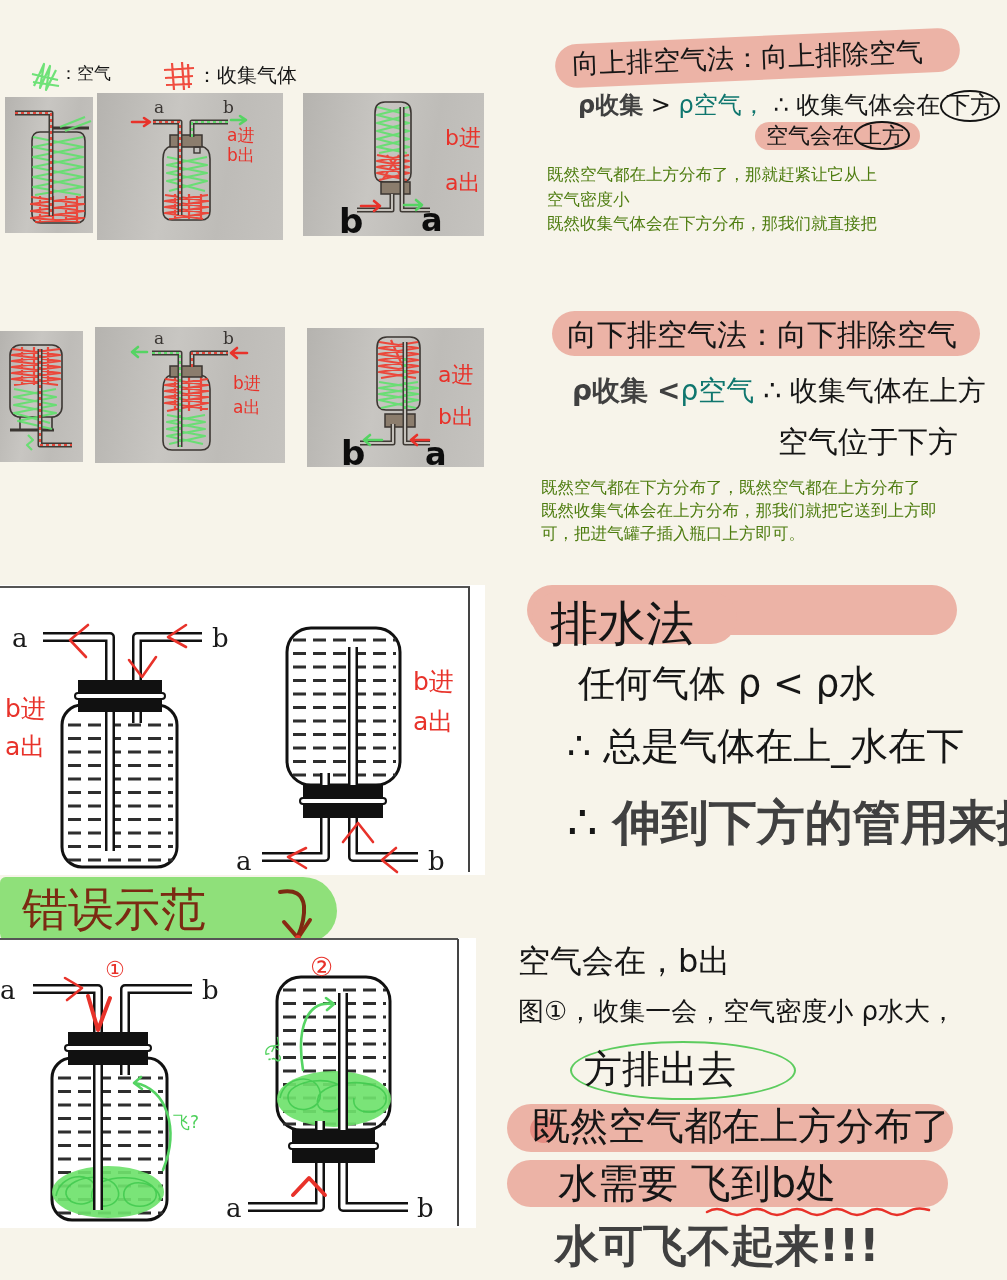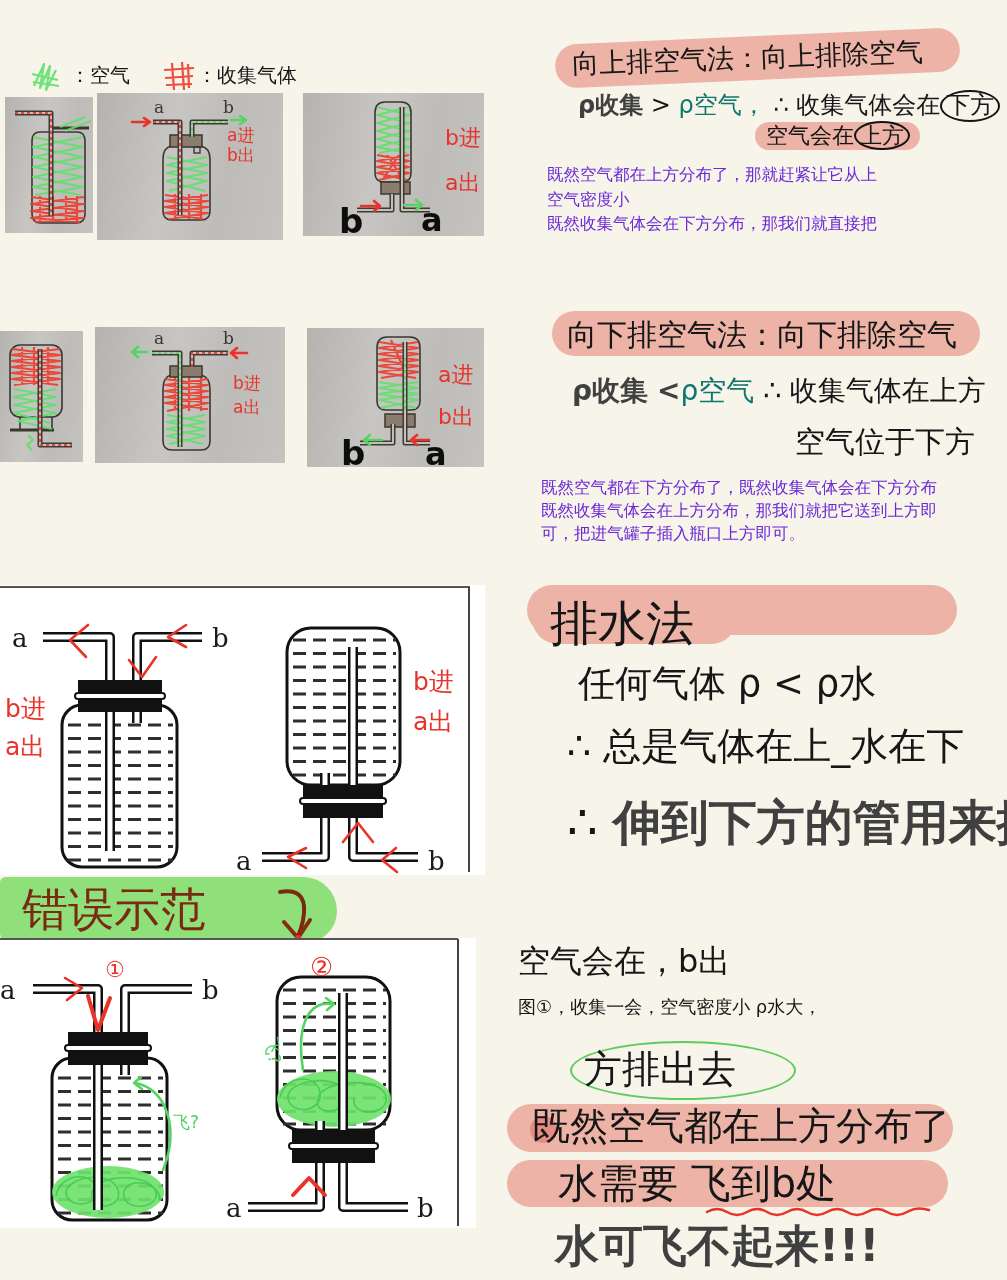--- a/index.html
+++ b/index.html
@@ -6,21 +6,21 @@
   .page{position:relative;width:1007px;height:1280px;overflow:hidden;background:#f7f4ea;font-family:"DejaVu Sans",sans-serif;}
   .photo{position:absolute;overflow:hidden;background:linear-gradient(100deg,#b5b3af 0%,#c8c6c2 40%,#bebcb8 68%,#c5c3bf 100%);}
   .photo svg{position:absolute;left:0;top:0;}
   .panel{position:absolute;background:#ffffff;}
   .panel svg{position:absolute;left:0;top:0;}
   .hl{position:absolute;background:#ecb3a6;border-radius:24px;}
   .hw{position:absolute;white-space:nowrap;color:#161616;line-height:1.1;}
   .red{color:#404040;font-weight:bold;}
   .green{color:#0f766e;}
   .circ{display:inline-block;border:2px solid #141414;border-radius:50%;padding:0 4px;line-height:1.15;}
-  .typed{position:absolute;font-size:16.5px;line-height:24.5px;color:#6d28d9;white-space:nowrap;}
+  .typed{position:absolute;font-size:16.5px;line-height:24.5px;color:#4d7c0f;white-space:nowrap;}
   
   .pbottle{fill:none;stroke:#3b3632;stroke-width:1.6;}
   .ptube-o{fill:none;stroke:#3f3a35;stroke-width:5;stroke-linejoin:round;}
   .ptube-i{fill:none;stroke:#c3c0ba;stroke-width:2;stroke-linejoin:round;}
   .ptube-r{fill:none;stroke:#e0463a;stroke-width:2;stroke-dasharray:3 3;}
   .ptube-g{fill:none;stroke:#5fd86a;stroke-width:2;stroke-dasharray:3 3;}
   .hatch-g{fill:none;stroke:#5fe06c;stroke-width:2.2;stroke-linejoin:round;opacity:.9;}
   .hatch-r{fill:none;stroke:#ee3a2c;stroke-width:2.2;stroke-linejoin:round;opacity:.9;}
   .pen-r{fill:none;stroke:#e8322a;stroke-width:2.6;stroke-linecap:round;stroke-linejoin:round;}
   .pen-g{fill:none;stroke:#55d463;stroke-width:2.6;stroke-linecap:round;stroke-linejoin:round;}
@@ -40,21 +40,21 @@
   .scrib-loop{fill:none;stroke:#3fc94d;stroke-width:1.6;opacity:.85;}
 </style>
 </head>
 <body>
 
 <div class="page">
 
   <svg class="abs" style="position:absolute;left:30px;top:60px" width="32" height="32">
     <path class="hatch-g" d="M4 26L14 4L10 28L20 6L16 30L26 10 M2 14L28 20 M3 22L29 26"></path>
   </svg>
-  <div class="hw" style="left:70px;top:64px;font-size:20px;">：空气</div>
+  <div class="hw" style="left:60px;top:64px;font-size:17px;">：空气</div>
 
   <svg style="position:absolute;left:162px;top:60px" width="34" height="32">
     <path class="hatch-r" d="M2 10L32 8 M3 18L31 16 M4 25L30 24 M10 3L12 30 M20 2L22 30 M26 4L27 28"></path>
   </svg>
   <div class="hw" style="left:197px;top:64px;font-size:20px;">：收集气体</div>
 
   <div class="photo" style="left:5px;top:97px;width:88px;height:136px;">
     <svg width="88" height="136">
       <path class="pbottle" d="M35 35H72Q80 35 80 44V117Q80 126 71 126H36Q27 126 27 117V44Q27 35 35 35Z"></path>
       <path d="M45 31H84" stroke="#3b3632" stroke-width="3"></path>
@@ -183,24 +183,24 @@
   </div>
 
   <div class="hl" style="left:552px;top:311px;width:428px;height:45px;"></div>
   <div class="hw" style="left:567px;top:318px;font-size:30px;">向下排空气法：向下排除空气</div>
 
   <div class="hw" style="left:572px;top:376px;font-size:28px;">
     <span class="red">ρ收集</span>
     <span class="red">&lt;</span><span class="green">ρ空气</span>
     <span>∴ 收集气体在上方</span>
   </div>
-  <div class="hw" style="left:778px;top:425px;font-size:30px;margin-left:17px;">空气位于下方</div>
+  <div class="hw" style="left:778px;top:425px;font-size:30px;">空气位于下方</div>
 
   <div class="typed" style="left:541px;top:476px;line-height:23px;">
-    <div>既然空气都在下方分布了，既然收集气体会在下方分布</div>
+    <div>既然空气都在下方分布了，既然空气都在上方分布了</div>
     <div>既然收集气体会在上方分布，那我们就把它送到上方即</div>
     <div>可，把进气罐子插入瓶口上方即可。</div>
   </div>
 
   <div class="panel" style="left:0px;top:585px;width:485px;height:290px;">
     <svg width="485" height="290" viewBox="0 0 485 290">
       <line x1="0" y1="2" x2="470" y2="2" stroke="#555" stroke-width="2"></line>
       <line x1="469" y1="2" x2="469" y2="287" stroke="#444" stroke-width="2"></line>
 
       <g>
@@ -299,21 +299,21 @@
         <text class="lbl" x="417" y="279">b</text>
         <text class="rnote" x="310" y="38" font-size="26">②</text>
         <path class="pen-rk" d="M293 257L309 240L325 257"></path>
         <path class="pen-g" d="M303 132C296 88 308 62 333 66 M326 60L334 66L327 72"></path>
         <text class="gnote" x="252" y="100" font-size="17" transform="rotate(80 258 108)">飞?</text>
       </g>
     </svg>
   </div>
 
   <div class="hw" style="left:518px;top:944px;font-size:32px;">空气会在，b出</div>
-  <div class="hw" style="left:518px;top:997px;font-size:18px;">图①，收集一会，空气密度小 ρ水大，</div>
+  <div class="hw" style="left:518px;top:997px;font-size:26px;">图①，收集一会，空气密度小 ρ水大，</div>
 
   <div style="position:absolute;left:570px;top:1041px;width:222px;height:55px;border:2.5px solid #5ccc5e;border-radius:50%;"></div>
   <div class="hw" style="left:584px;top:1049px;font-size:38px;">方排出去</div>
 
   <div class="hl" style="left:507px;top:1104px;width:446px;height:48px;"></div>
   <div style="position:absolute;left:530px;top:1116px;width:27px;height:27px;border-radius:50%;background:#e68c82;"></div>
   <div class="hw" style="left:532px;top:1106px;font-size:38px;">既然空气都在上方分布了</div>
 
   <div class="hl" style="left:507px;top:1160px;width:441px;height:47px;"></div>
   <div class="hw" style="left:558px;top:1161px;font-size:40px;">

